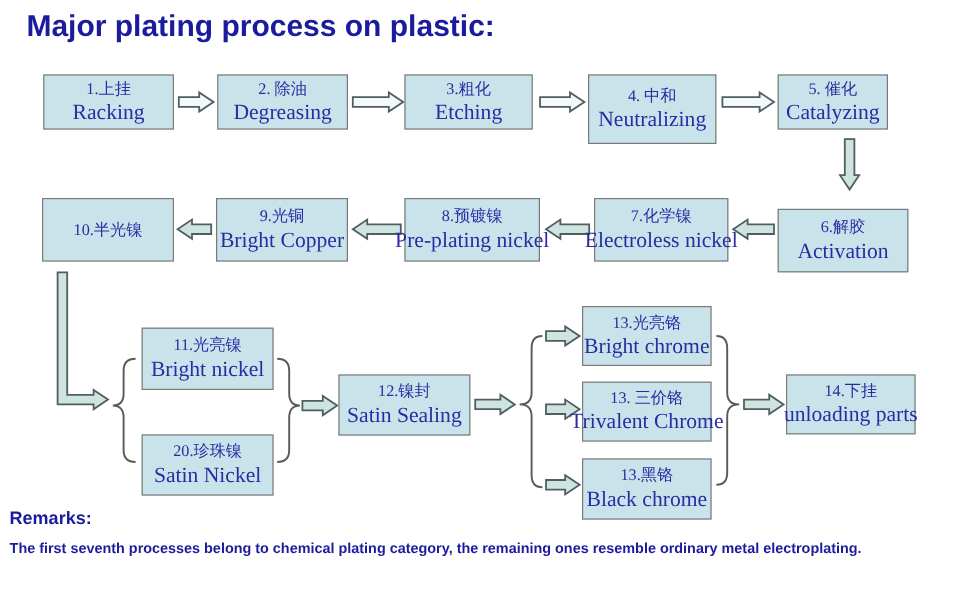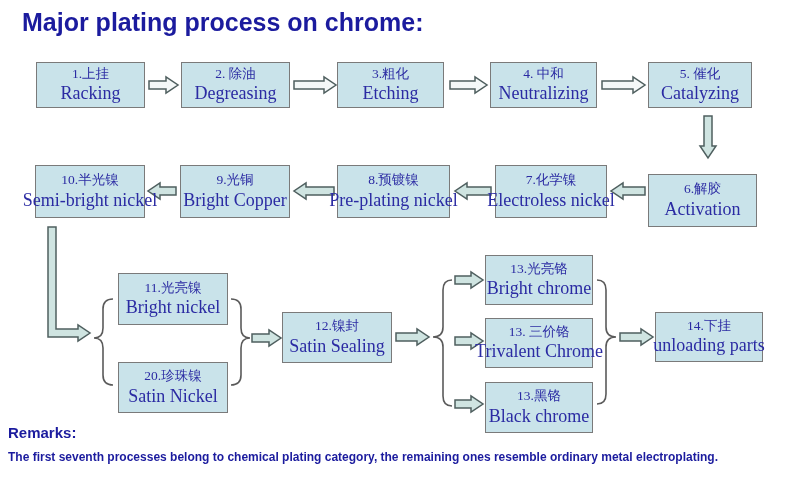--- a/index.html
+++ b/index.html
@@ -26,21 +26,21 @@
     font-size:15px;font-weight:bold;color:#1b1b9e;text-align:right;
   }
   .remarks-body{
     position:absolute;left:8px;top:450px;width:784px;
     font-size:12px;font-weight:bold;color:#1b1b9e;line-height:1.22;
   }
 </style>
 </head>
 <body>
 
-<div class="title">Major plating process on chrome:</div>
+<div class="title">Major plating process on plastic:</div>
 
 <svg class="layer" width="800" height="500" viewBox="0 0 800 500">
   <g stroke="#4f5f5f" stroke-width="1.5" fill="#f4f8f8">
     <polygon points="149,81 166,81 166,77 178,85 166,93 166,89 149,89"></polygon>
     <polygon points="294,81 324,81 324,77 336,85 324,93 324,89 294,89"></polygon>
     <polygon points="450,81 475,81 475,77 487,85 475,93 475,89 450,89"></polygon>
     <polygon points="602,81 633,81 633,77 645,85 633,93 633,89 602,89"></polygon>
   </g>
   <g stroke="#4f5f5f" stroke-width="1.5" fill="#cfe4e1">
     <polygon points="704,116 704,146 700,146 708,158 716,146 712,146 712,116"></polygon>
@@ -69,25 +69,25 @@
   <div class="en">Racking</div>
 </div>
 <div class="pbox" style="left:181px;top:62px;width:109px;height:46px">
   <div class="cn">2. 除油</div>
   <div class="en">Degreasing</div>
 </div>
 <div class="pbox" style="left:337px;top:62px;width:107px;height:46px">
   <div class="cn">3.粗化</div>
   <div class="en">Etching</div>
 </div>
-<div class="pbox" style="left:490px;top:62px;width:107px;height:46px">
+<div class="pbox" style="left:490px;top:62px;width:107px;height:58px">
   <div class="cn">4. 中和</div>
   <div class="en">Neutralizing</div>
 </div>
-<div class="pbox" style="left:648px;top:62px;width:104px;height:46px">
+<div class="pbox" style="left:648px;top:62px;width:92px;height:46px">
   <div class="cn">5. 催化</div>
   <div class="en">Catalyzing</div>
 </div>
 
 <div class="pbox" style="left:648px;top:174px;width:109px;height:53px">
   <div class="cn">6.解胶</div>
   <div class="en">Activation</div>
 </div>
 <div class="pbox" style="left:495px;top:165px;width:112px;height:53px">
   <div class="cn">7.化学镍</div>
@@ -96,21 +96,20 @@
 <div class="pbox" style="left:337px;top:165px;width:113px;height:53px">
   <div class="cn">8.预镀镍</div>
   <div class="en">Pre-plating nickel</div>
 </div>
 <div class="pbox" style="left:180px;top:165px;width:110px;height:53px">
   <div class="cn">9.光铜</div>
   <div class="en">Bright Copper</div>
 </div>
 <div class="pbox" style="left:35px;top:165px;width:110px;height:53px">
   <div class="cn">10.半光镍</div>
-  <div class="en">Semi-bright nickel</div>
 </div>
 
 <div class="pbox" style="left:118px;top:273px;width:110px;height:52px">
   <div class="cn">11.光亮镍</div>
   <div class="en">Bright nickel</div>
 </div>
 <div class="pbox" style="left:118px;top:362px;width:110px;height:51px">
   <div class="cn">20.珍珠镍</div>
   <div class="en">Satin Nickel</div>
 </div>

